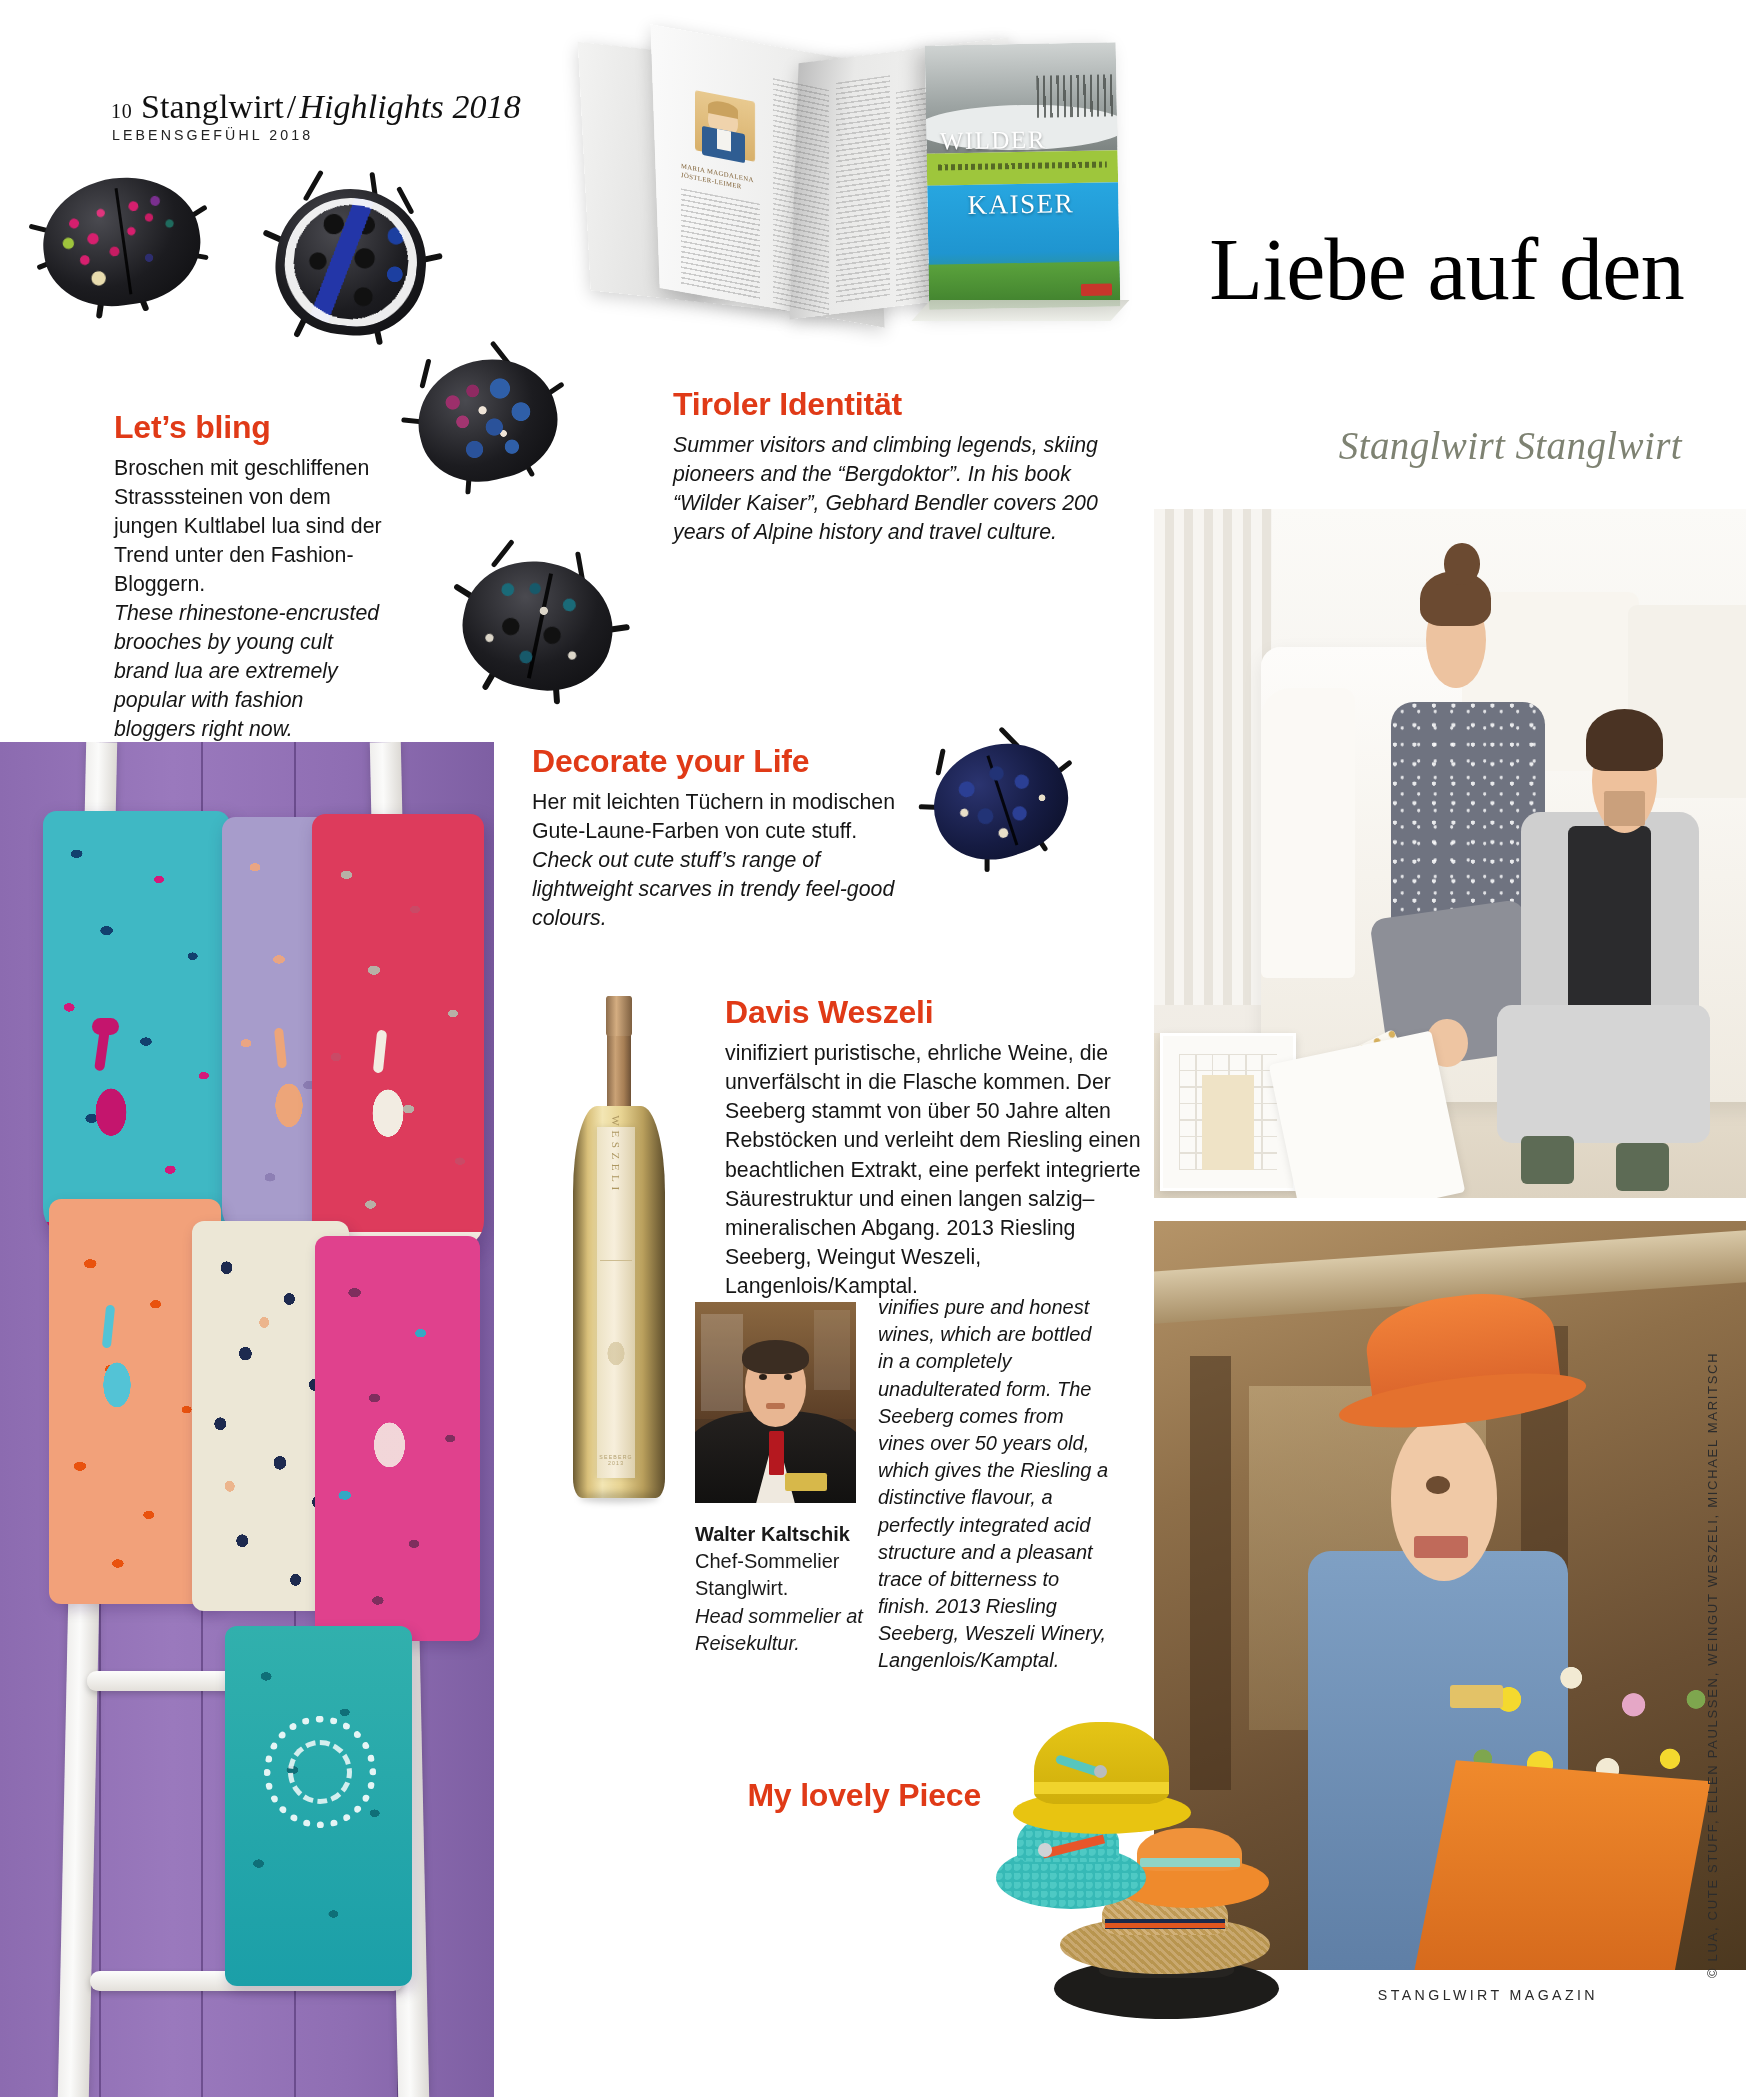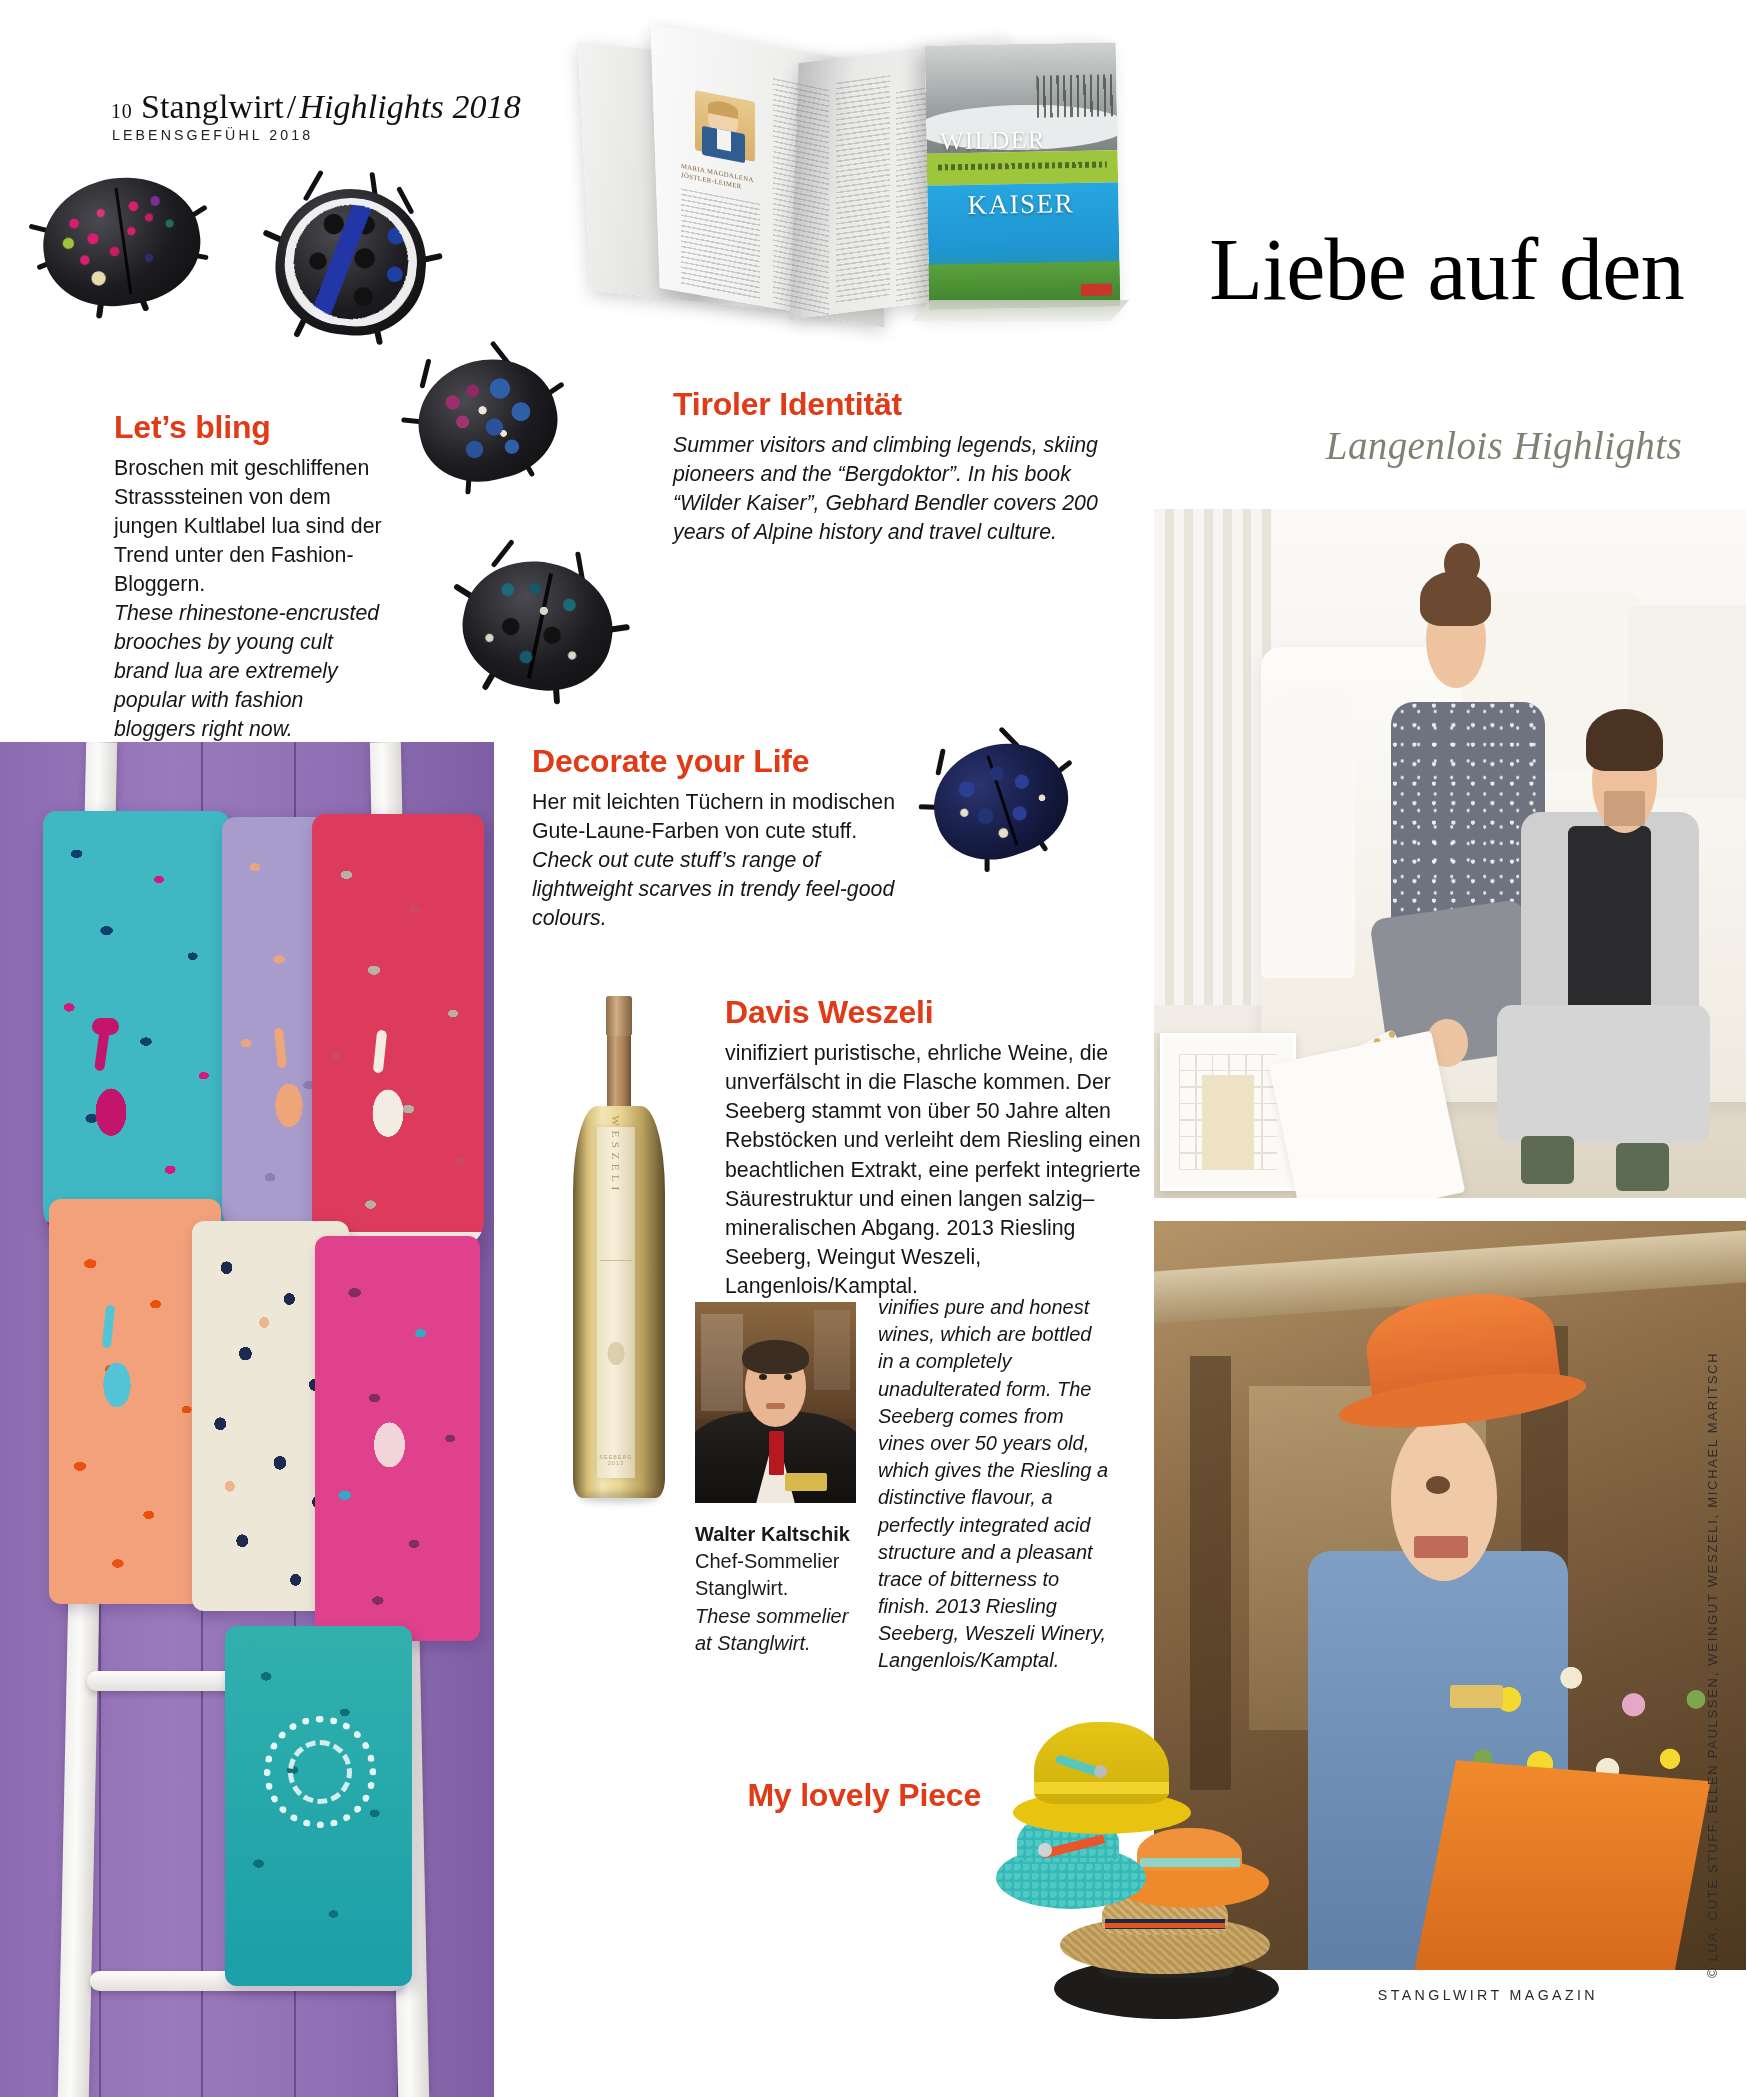--- a/index.html
+++ b/index.html
@@ -594,21 +594,21 @@
     <div class="crown" style="left:21px;top:0;width:135px;height:82px;background:linear-gradient(#e5c516,#cfae0b);"></div>
     <div class="abs" style="left:21px;top:60px;width:135px;height:12px;background:#f0d32c;"></div>
     <div class="abs" style="left:42px;top:39px;width:46px;height:9px;background:#57c6bd;border-radius:6px;transform:rotate(18deg);"></div>
     <div class="abs" style="left:81px;top:43px;width:13.5px;height:13.5px;border-radius:50%;background:#b9bcbe;"></div>
   </div>
 </div>
 
 <div id="headline" class="abs">
   <div>Liebe auf den</div>
 </div>
-<div id="kicker" class="abs">Langenlois Highlights</div>
+<div id="kicker" class="abs">Stanglwirt Stanglwirt</div>
 
 <div id="blk-bling" class="abs">
   <div class="sechead">Let’s bling</div>
   <div class="body">
     <p>Broschen mit geschliffenen Strasssteinen von dem jungen Kultlabel lua sind der Trend unter den Fashion-Bloggern.</p>
     <p class="en">These rhinestone-encrusted brooches by young cult brand lua are extremely popular with fashion bloggers right now.</p>
   </div>
 </div>
 
 <div id="blk-tirol" class="abs">
@@ -633,21 +633,21 @@
   </div>
 </div>
 
 <div id="blk-winecap" class="abs body en">
   <p>vinifies pure and honest wines, which are bottled in a completely unadulterated form. The Seeberg comes from vines over 50 years old, which gives the Riesling a distinctive flavour, a perfectly integrated acid structure and a pleasant trace of bitterness to finish. 2013 Riesling Seeberg, Weszeli Winery, Langenlois/Kamptal.</p>
 </div>
 
 <div id="blk-sommelier" class="abs">
   <div class="nm">Walter Kaltschik</div>
   <div>Chef-Sommelier Stanglwirt.</div>
-  <div class="en">These sommelier at Stanglwirt.</div>
+  <div class="en">Head sommelier at Reisekultur.</div>
 </div>
 
 <div id="blk-hat" class="abs">
   <div class="sechead">My lovely Piece</div>
   <div class="body">
   </div>
 </div>
 
 <div id="credit-wrap" style="top: 1978px;">
   <div id="credit-txt">© LUA, CUTE STUFF, ELLEN PAULSSEN, WEINGUT WESZELI, MICHAEL MARITSCH</div>

